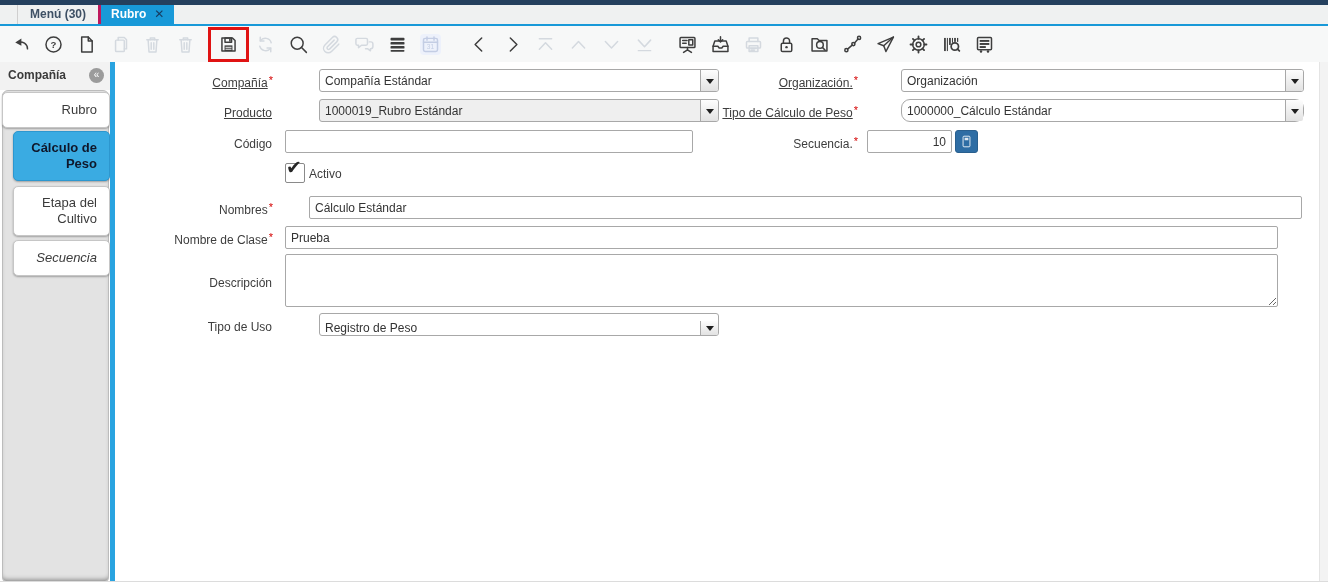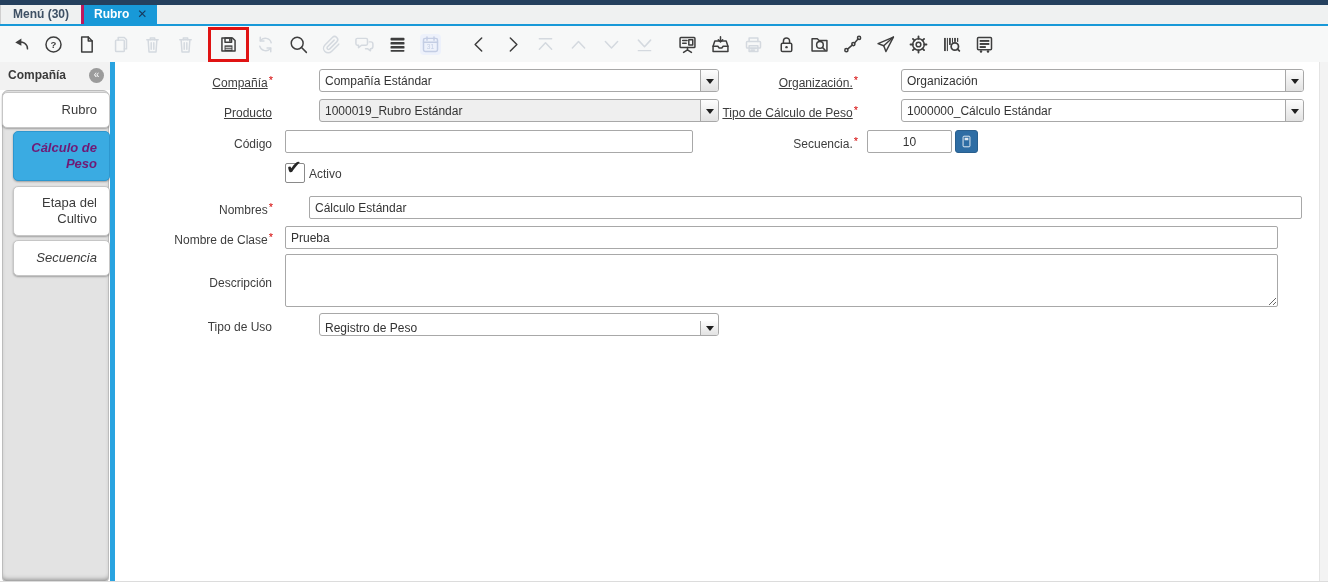--- a/index.html
+++ b/index.html
@@ -4,21 +4,21 @@
 <style>
   html,body{margin:0;padding:0;background:#fff;}
   .screen{position:relative;width:1328px;height:587px;overflow:hidden;
     font-family:"Liberation Sans","DejaVu Sans",sans-serif;font-size:12px;color:#3d3d3d;background:#fff;}
 
   
   .topbar{position:absolute;top:0;left:0;right:0;height:5px;background:#24405e;}
   .tabstrip{position:absolute;top:5px;left:0;right:0;height:19px;background:#eff1f1;
     border-bottom:2px solid #1899d8;display:flex;align-items:stretch;}
   .wtab{line-height:19px;font-size:12px;font-weight:700;color:#3e5064;padding:0 12px;cursor:pointer;}
-  .wtab.inactive{border-left:1px solid #cfcfcf;border-right:3px solid #be185d;}
+  .wtab.inactive{margin-left:17px;border-left:1px solid #cfcfcf;border-right:3px solid #be185d;}
   .wtab.active{background:#1899d8;color:#fff;display:flex;align-items:center;gap:8px;padding:0 10px;}
   .wtab .close{color:#173a5e;font-weight:700;font-size:12px;cursor:pointer;}
 
   
   .toolbar{position:absolute;top:26px;left:0;right:0;height:36px;background:#f7f8f8;
     display:flex;align-items:center;padding-left:10px;box-sizing:border-box;}
   .tbtn{display:inline-flex;align-items:center;justify-content:center;width:21px;height:21px;
     margin-right:12px;color:#3e3e3e;cursor:pointer;flex:0 0 auto;}
   .tbtn svg{width:21px;height:21px;fill:none;stroke:currentColor;stroke-width:1.7;
     stroke-linecap:round;stroke-linejoin:round;}
@@ -37,21 +37,21 @@
     background:#9b9b9b;color:#fff;font-size:10px;line-height:14px;text-align:center;cursor:pointer;}
   .sb-panel{position:absolute;left:2px;top:28px;width:107px;bottom:0;background:#e3e3e3;
     border:1px solid #bcbcbc;border-radius:6px 6px 4px 4px;box-sizing:border-box;
     box-shadow:inset 0 -4px 5px -3px rgba(0,0,0,.45);}
   .stab{position:absolute;right:0;background:#fff;border:1px solid #c6c6c6;border-radius:5px;
     box-shadow:0 1px 2px rgba(0,0,0,.3);box-sizing:border-box;display:flex;align-items:center;
     justify-content:flex-end;text-align:right;padding-right:12px;font-size:13px;line-height:16px;
     color:#3b3b3b;cursor:pointer;}
   .stab.lvl0{left:2px;}
   .stab.lvl1{left:13px;}
-  .stab.active{background:#3aabe2;border-color:#2d97cf;color:#701a75;font-weight:600;font-style:italic;}
+  .stab.active{background:#3aabe2;border-color:#2d97cf;color:#0f172a;font-weight:600;}
   .stab.italic{font-style:italic;}
   .blueline{position:absolute;left:110px;top:62px;width:5px;height:520px;background:#29a3e0;}
 
   
   .formarea{position:absolute;left:115px;top:62px;right:0;height:520px;background:#fff;}
   .scrollstrip{position:absolute;right:0;top:0;width:8px;height:100%;background:#f3f3f3;border-left:1px solid #e4e4e4;}
   .footer{position:absolute;left:0;right:0;bottom:0;height:5px;background:#fff;border-top:1px solid #dcdcdc;}
 
   .flabel{position:absolute;font-size:12px;color:#3d3d3d;line-height:23px;text-align:right;white-space:nowrap;}
   .flabel.link .lab{text-decoration:underline;cursor:pointer;}
@@ -62,21 +62,21 @@
   .combo input{flex:1;min-width:0;border:none;outline:none;background:transparent;padding:0 5px;
     font:12px "Liberation Sans","DejaVu Sans",sans-serif;color:#333;}
   .combo.disabled{background:#efefef;}
   .combo .dd{width:17px;border-left:1px solid #a8a8a8;background:linear-gradient(#fdfdfd,#e2e2e2);
     display:flex;align-items:center;justify-content:center;border-radius:0 2px 2px 0;cursor:pointer;}
   .combo .dd::after{content:"";width:0;height:0;border:4px solid transparent;border-top:5px solid #1f1f1f;margin-top:5px;}
 
   .tinput{position:absolute;height:23px;border:1px solid #a8a8a8;border-radius:2px;box-sizing:border-box;
     padding:0 5px;font:12px "Liberation Sans","DejaVu Sans",sans-serif;color:#333;outline:none;background:#fff;}
   textarea.tinput{resize:both;overflow:auto;padding-top:3px;}
-  .num{text-align:center;}
+  .num{text-align:right;}
 
   .cb{position:absolute;width:18px;height:18px;border:1px solid #8a8a8a;border-radius:2px;background:#fff;
     cursor:pointer;}
   .cb .check{position:absolute;left:0px;top:-6px;font-size:19px;font-weight:700;color:#262626;line-height:20px;}
   .cb-label{position:absolute;font-size:12px;color:#3d3d3d;}
 
   .calcbtn{position:absolute;width:23px;height:23px;background:#2e6da4;border:1px solid #295f8e;border-radius:3px;
     box-sizing:border-box;display:flex;align-items:center;justify-content:center;cursor:pointer;}
   .calcbtn svg{width:15px;height:15px;fill:none;stroke:#dfe9f2;stroke-width:1.6;}
 </style>
@@ -342,21 +342,21 @@
     <div class="flabel link" style="left:0;top:37px;width:158px;" data-name="producto-label">
       <span class="lab">Producto</span><span class="req"></span>
     </div>
     <div class="combo disabled" style="left:170px;top:37px;width:400px;" data-name="producto-combobox">
       <input data-name="producto-input" value="1000019_Rubro Estándar" style="">
       <span class="dd" data-name="producto-dropdown-icon"></span>
     </div>
     <div class="flabel link" style="left:520px;top:37px;width:223px;" data-name="tipo-calculo-peso-label">
       <span class="lab">Tipo de Cálculo de Peso</span><span class="req">*</span>
     </div>
-    <div class="combo" style="left:752px;top:37px;width:403px;" data-name="tipo-calculo-peso-combobox">
+    <div class="combo" style="left:752px;top:37px;width:403px;border-radius:9px;" data-name="tipo-calculo-peso-combobox">
       <input data-name="tipo-calculo-peso-input" value="1000000_Cálculo Estándar" style="">
       <span class="dd" data-name="tipo-calculo-peso-dropdown-icon"></span>
     </div>
 
     <div class="flabel" style="left:0;top:68px;width:158px;" data-name="codigo-label">
       <span class="lab">Código</span><span class="req"></span>
     </div>
     <input class="tinput" style="left: 170px; top: 68px; width: 408px;" data-name="codigo-input" value="">
     <div class="flabel" style="left:520px;top:68px;width:223px;" data-name="secuencia-label">
       <span class="lab">Secuencia.</span><span class="req">*</span>

